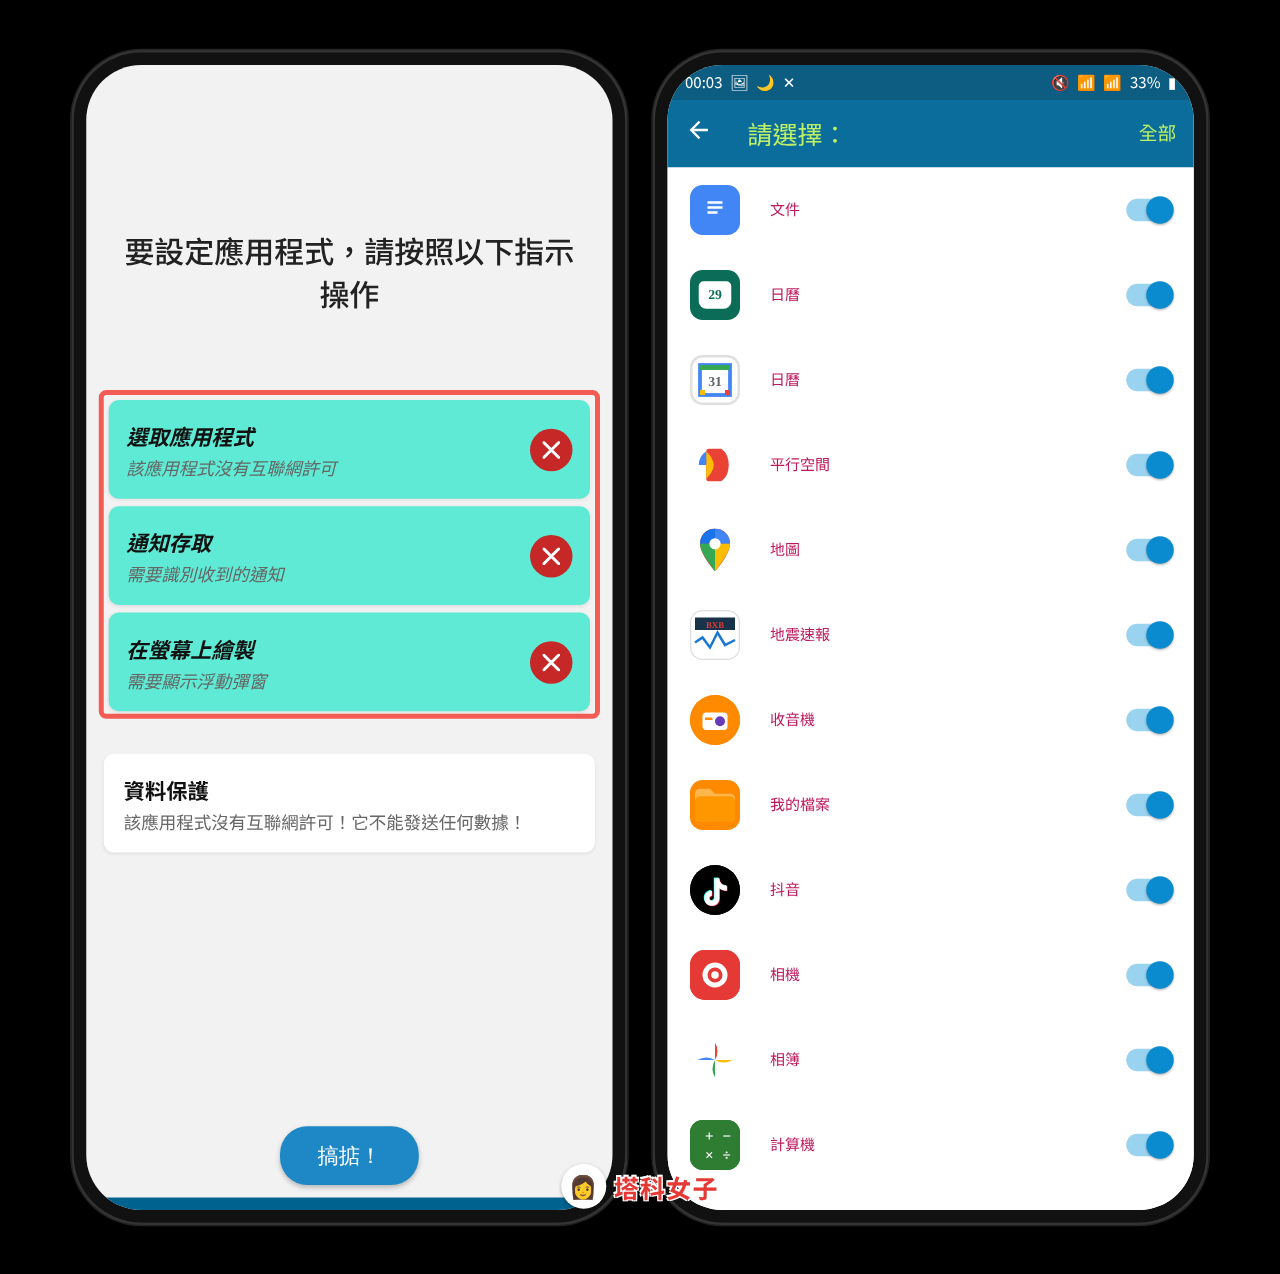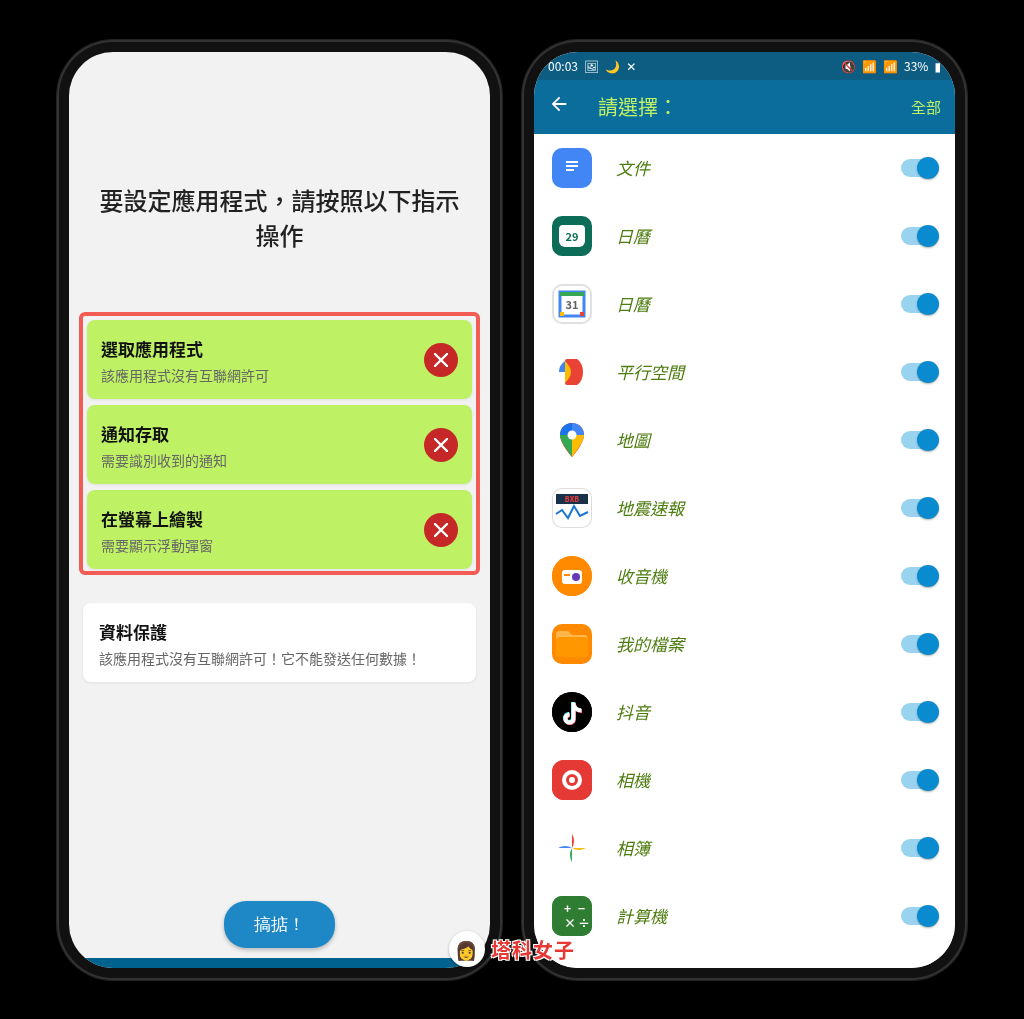--- a/index.html
+++ b/index.html
@@ -56,28 +56,29 @@
   }
   .card-stack {
     margin: 0 10px 14px 10px;
   }
   .highlight-box {
     border: 4px solid #f25c54;
     border-radius: 6px;
     padding: 4px 4px 2px 4px;
   }
   .card {
-    background: #bef264;
+    background: #5eead4;
     border-radius: 8px;
     padding: 16px 14px 14px 14px;
     display: flex;
     align-items: center;
     justify-content: center;
     box-shadow: 0 1px 3px rgba(0,0,0,.08);
     margin-bottom: 6px;
+    font-style: italic;
   }
   .card:last-child { margin-bottom: 0; }
   .card-text { flex: 1; }
   .card-title {
     font-size: 17px;
     font-weight: 700;
     color: #111;
     margin-bottom: 4px;
   }
   .card-sub {
@@ -165,26 +166,26 @@
     width: 40px;
     height: 40px;
     border-radius: 10px;
     display: flex;
     align-items: center;
     justify-content: center;
     flex-shrink: 0;
     font-size: 12px;
     font-weight: 700;
     color: #fff;
+    font-family: Liberation Serif, serif;
   }
   .app-label {
     flex: 1;
-    font-size: 17px;
-    color: #4d7c0f;
-    font-style: italic;
+    font-size: 12px;
+    color: #be185d;
   }
   .toggle {
     width: 36px;
     height: 18px;
     border-radius: 9px;
     background: #99d3ef;
     position: relative;
     flex-shrink: 0;
   }
   .toggle::after {

